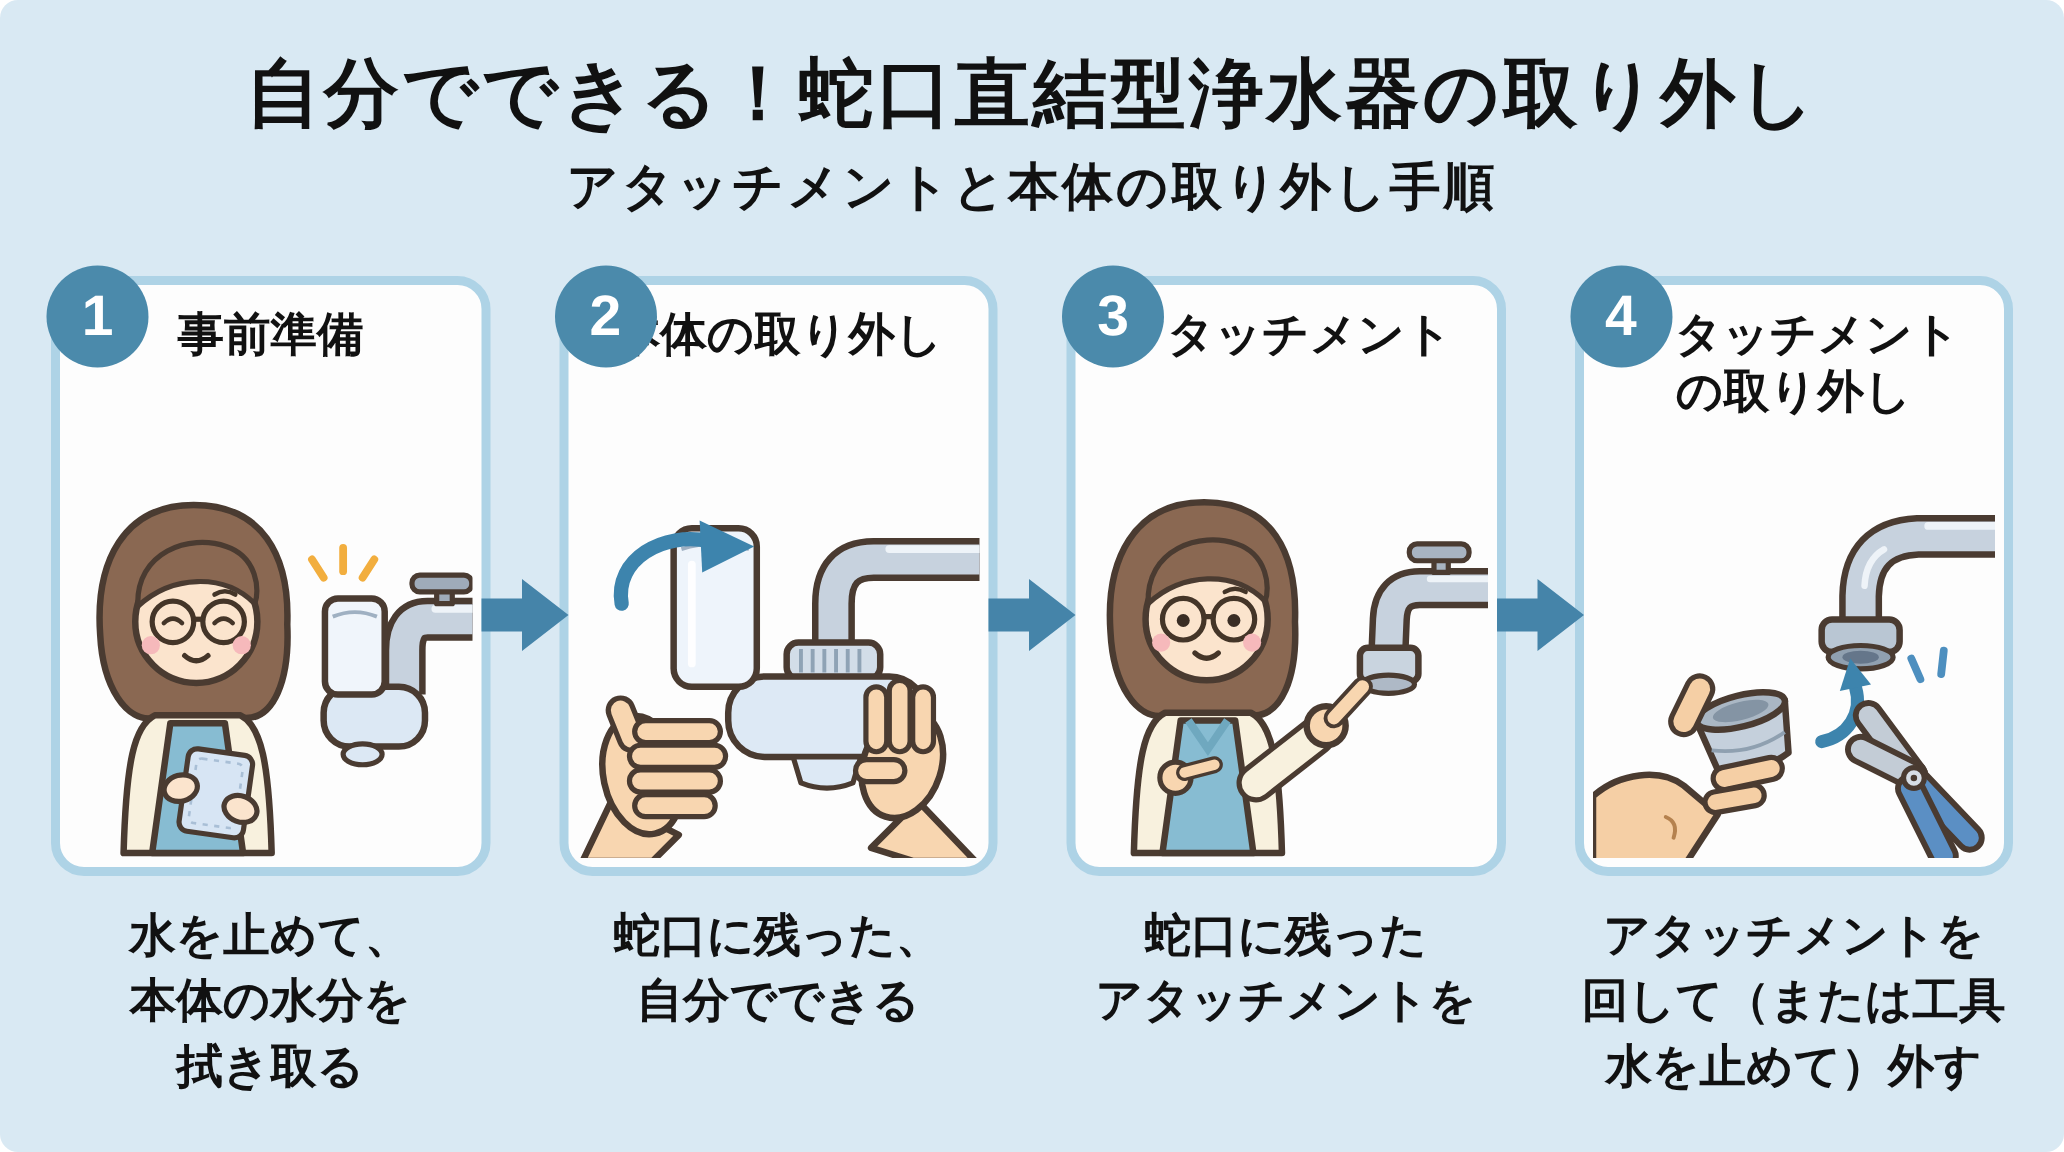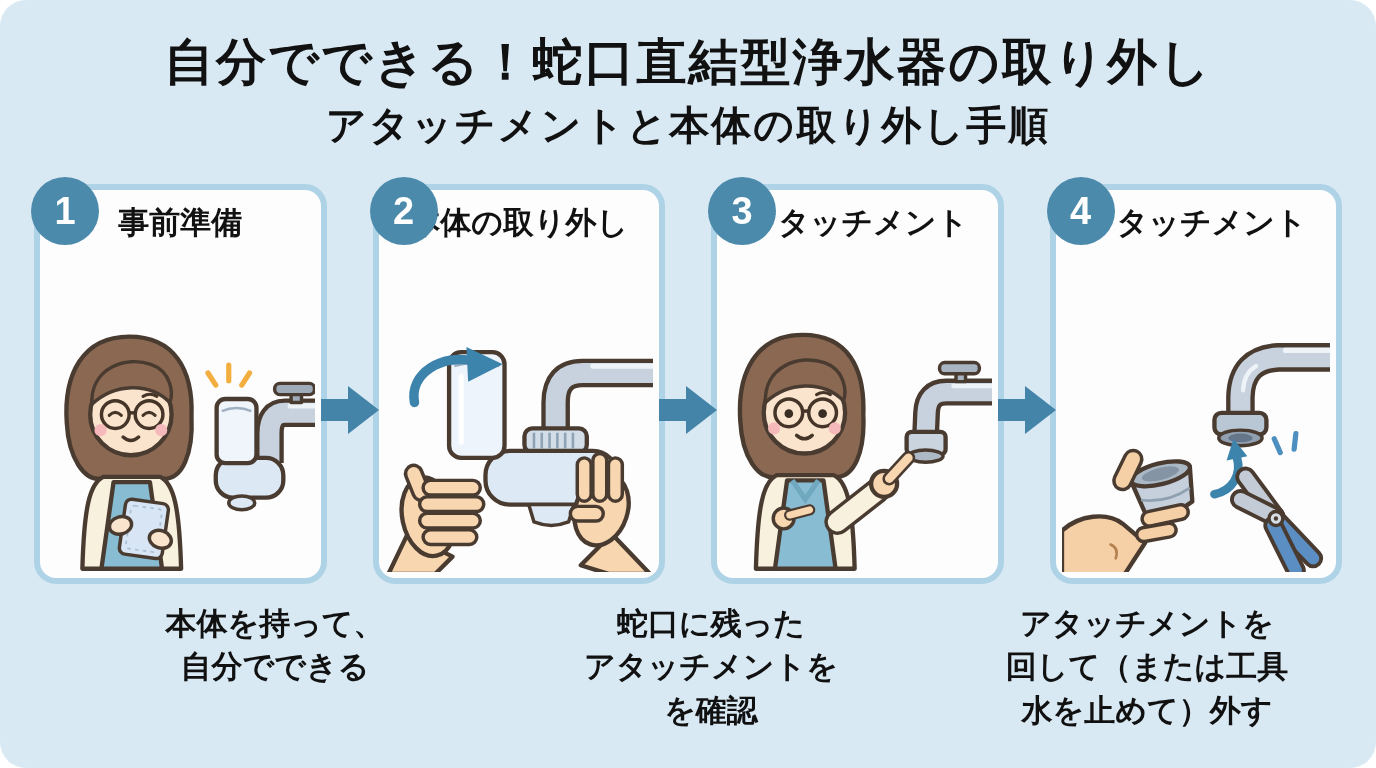--- a/index.html
+++ b/index.html
@@ -1,21 +1,21 @@
 <!DOCTYPE html>
 <html lang="ja" style="--c-canvas-bg: #d9e9f3; --c-panel-bg: #fdfdfd; --c-panel-border: #aed3e6; --c-badge-bg: #4b8aab; --c-badge-text: #ffffff; --c-arrow: #4584a9; --c-text: #111111; --c-illustration-outline: #4a3b31; --c-skin: #f8d6b0; --c-face-skin: #fbe4cd; --c-hair: #8a6852; --c-apron: #87bcd2; --c-shirt: #f8f1de; --c-faucet-metal: #c7d2de; --c-purifier-body: #dce8f4; --c-sparkle-yellow: #f2ae3e; --c-tool-handle-blue: #5b8fc4; --c-illustration-arrow-blue: #3d84ad;"><head>
 <meta charset="utf-8">
 <style>
   html,body{margin:0;padding:0;background:#ffffff;}
   body{font-family:"Liberation Sans","DejaVu Sans",sans-serif;color:var(--c-text,#111111);}
   .canvas{position:relative;width:1376px;height:768px;background:var(--c-canvas-bg,#d9e9f3);
-          border-radius:26px;overflow:hidden;box-sizing:border-box;}
+          border-radius:12px;overflow:hidden;box-sizing:border-box;}
   .page-title{margin-top:30px;text-align:center;font-size:50px;line-height:64px;font-weight:700;
               letter-spacing:2px;color:var(--c-text,#111);}
-  .page-subtitle{text-align:center;font-size:40px;line-height:62px;font-weight:700;
+  .page-subtitle{text-align:center;font-size:34px;line-height:62px;font-weight:700;
                  letter-spacing:2px;color:var(--c-text,#111);}
   .flow-row{display:flex;align-items:stretch;padding:0 34px;height:400px;margin-top:28px;}
   .panel{position:relative;flex:1;background:var(--c-panel-bg,#fdfdfd);
          border:6px solid var(--c-panel-border,#aed3e6);border-radius:22px;
          display:flex;flex-direction:column;box-sizing:border-box;}
   .badge{position:absolute;top:-13px;left:-9px;width:68px;height:68px;border-radius:50%;
          background:var(--c-badge-bg,#4b8aab);color:var(--c-badge-text,#fff);
          display:flex;align-items:center;justify-content:center;
          font-size:38px;font-weight:700;z-index:3;}
   .panel-header{margin:14px 6px 2px;font-size:31px;font-weight:700;text-align:center;
@@ -223,20 +223,21 @@
           <polygon points="0,16 27,16 27,3 58,27 27,51 27,38 0,38" fill="#4584a9"></polygon>
         </svg>
     </div>
 
     <section class="panel">
       <div class="badge">
         <span>4</span>
       </div>
       <h2 class="panel-header">
         <span class="hline">アタッチメント</span>
+        <span class="hline">の取り外し</span>
       </h2>
       <div class="illus">
         <svg viewBox="0 0 310 300" preserveAspectRatio="xMidYMax meet">
           <g>
             <path class="nf" d="M312 52 L250 52 Q207 54 206 98 L206 118" stroke="#4a3b31" stroke-width="33"></path>
             <path class="nf" d="M312 52 L250 52 Q207 54 206 98 L206 118" stroke="#c7d2de" stroke-width="23"></path>
             <path class="nf" d="M312 44 L258 44" stroke="#eef3f8" stroke-width="6" stroke-linecap="round"></path>
             <path class="nf" d="M224 62 Q210 70 209 90" stroke="#eef3f8" stroke-width="5" stroke-linecap="round"></path>
             <rect x="176" y="116" width="60" height="25" rx="8" fill="#b9c6d3" class="ol5"></rect>
             <ellipse cx="206" cy="145" rx="25" ry="9" fill="#90a0b0" class="ol4"></ellipse>
@@ -275,30 +276,34 @@
             <path d="M252 162 L245 146"></path>
               <path d="M268 158 L270 140"></path>
           </g>
         </svg>
       </div>
     </section>
 
   </div>
 
   <div class="captions-row">
+    <div class="caption">
+      <div>水を止めて、</div>
+      <div>本体の水分を</div>
+      <div>拭き取る</div>
+    </div>
     <div class="cap-spacer"></div>
     <div class="caption">
-      <div>本体を持って、</div>
+      <div>蛇口に残った、</div>
       <div>自分でできる</div>
     </div>
     <div class="cap-spacer"></div>
     <div class="caption">
       <div>蛇口に残った</div>
       <div>アタッチメントを</div>
-      <div>を確認</div>
     </div>
     <div class="cap-spacer"></div>
     <div class="caption">
       <div>アタッチメントを</div>
       <div>回して（または工具</div>
       <div>水を止めて）外す</div>
     </div>
   </div>
 
 </div>

